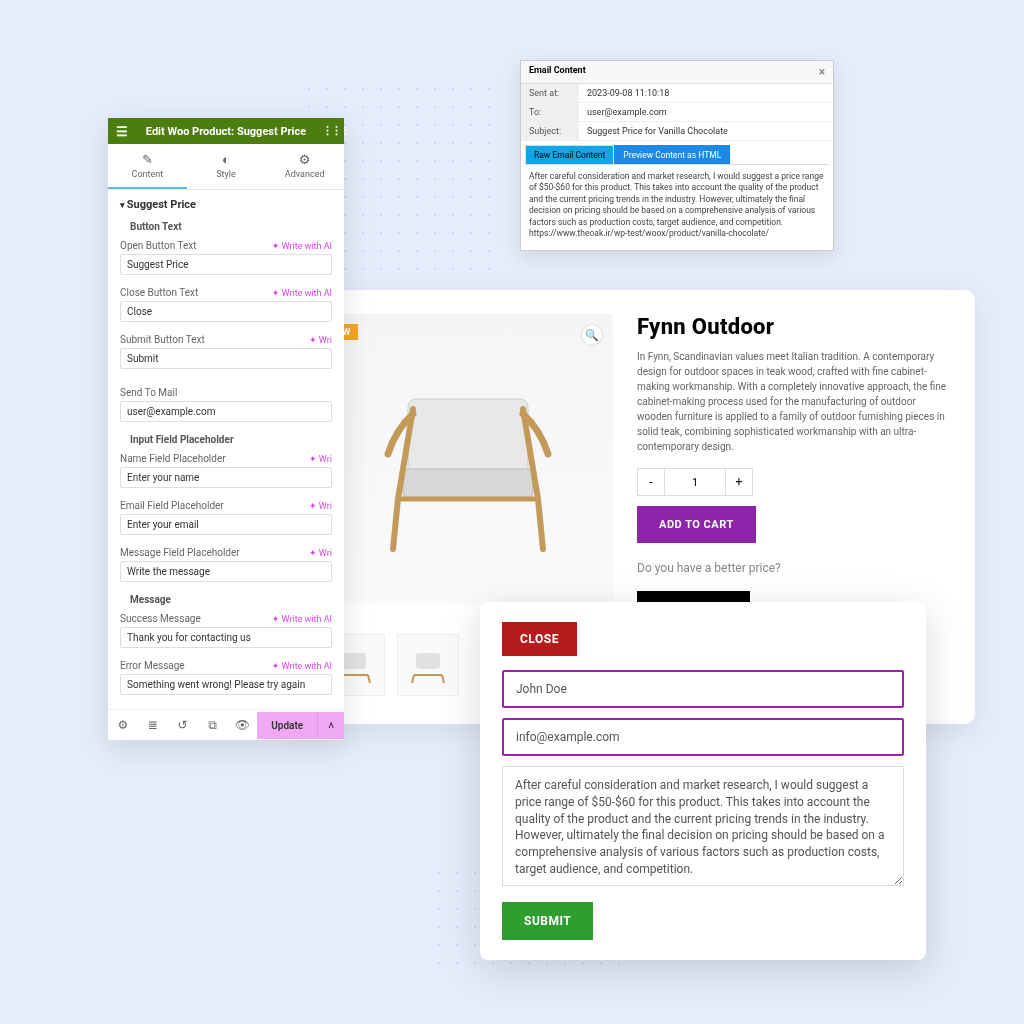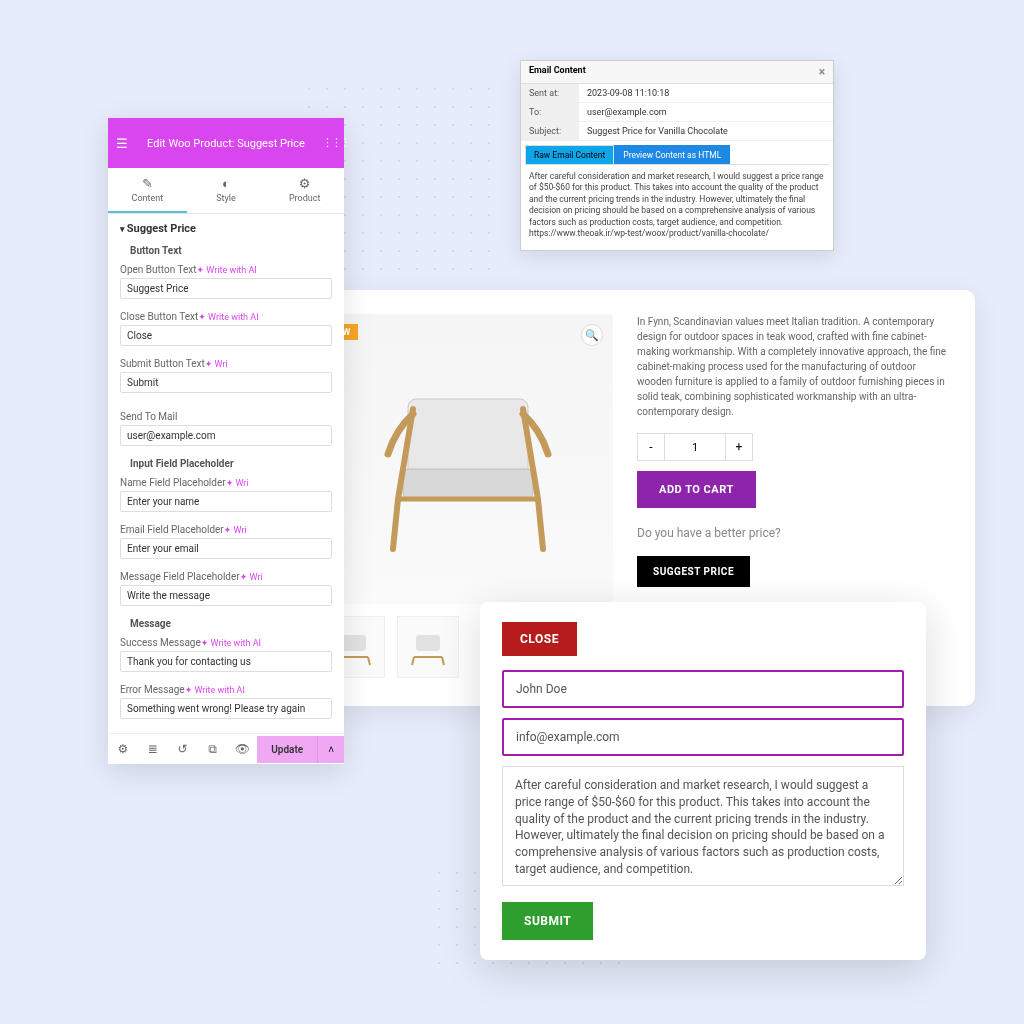--- a/index.html
+++ b/index.html
@@ -2,34 +2,34 @@
 <html><head>
 <meta charset="utf-8">
 <style>
 *{box-sizing:border-box;margin:0;padding:0;font-family:-apple-system,BlinkMacSystemFont,"Segoe UI",Roboto,Arial,sans-serif}
 body{background:#e6ecfb;width:1024px;height:1024px;position:relative;overflow:hidden}
 .dots{position:absolute;top:80px;left:300px;width:200px;height:200px;background-image:radial-gradient(#b8c4e0 1.5px,transparent 1.5px);background-size:18px 18px;opacity:.5}
 .dots2{position:absolute;bottom:60px;left:430px;width:200px;height:100px;background-image:radial-gradient(#b8c4e0 1.5px,transparent 1.5px);background-size:18px 18px;opacity:.5}
 
 
 .panel{position:absolute;left:108px;top:118px;width:236px;background:#fff;box-shadow:0 8px 30px rgba(0,0,0,.12);border-radius:3px;z-index:10}
-.panel-header{background:#d946ef;color:#fff;display:flex;align-items:center;justify-content:space-between;padding:18px 8px;font-size:11px;font-weight:400}
+.panel-header{background:#4d7c0f;color:#fff;display:flex;align-items:center;justify-content:space-between;padding:6px 8px;font-size:11px;font-weight:700}
 .panel-header .title{flex:1;text-align:center}
 .hamburger,.grid-icon{width:14px;height:14px;display:inline-block}
 .hamburger::before{content:"☰";font-size:13px}
 .grid-icon::before{content:"⋮⋮⋮";letter-spacing:-2px;font-size:11px}
 .panel-tabs{display:flex;border-bottom:1px solid #e6e6e6}
 .panel-tab{flex:1;text-align:center;padding:8px 0;font-size:9px;color:#666;cursor:pointer}
 .panel-tab.active{border-bottom:2px solid #5bc0de}
 .panel-tab-icon{display:block;font-size:13px;margin-bottom:2px}
 .panel-section{padding:8px 12px 4px;font-size:11px;font-weight:700;color:#333}
 .panel-section::before{content:"▾ ";font-size:9px}
 .panel-group-label{padding:6px 22px 2px;font-size:10px;font-weight:700;color:#555}
 .panel-field{padding:2px 12px 6px}
-.panel-field-row{display:flex;justify-content:flex-start;align-items:center;padding:4px 0 2px}
+.panel-field-row{display:flex;justify-content:space-between;align-items:center;padding:4px 0 2px}
 .panel-field-label{font-size:10px;color:#666}
 .ai-link{font-size:9px;color:#d946ef;cursor:pointer}
 .ai-link::before{content:"✦ "}
 .panel-input{width:100%;border:1px solid #ddd;padding:4px 6px;font-size:10px;color:#333;border-radius:2px}
 .panel-footer{display:flex;align-items:center;background:#fff;border-top:1px solid #eee;margin-top:8px}
 .panel-footer-icon{flex:1;text-align:center;padding:8px 0;font-size:12px;color:#666;cursor:pointer}
 .update-btn{background:#f0a8f5;color:#333;font-size:10px;font-weight:600;padding:8px 14px;cursor:pointer;flex:0 0 auto}
 .caret-btn{background:#f0a8f5;padding:8px 10px;font-size:10px;cursor:pointer;border-left:1px solid rgba(0,0,0,.08)}
 
 
@@ -81,21 +81,21 @@
 
 <div class="panel">
   <div class="panel-header">
     <span class="hamburger"></span>
     <span class="title">Edit Woo Product: Suggest Price</span>
     <span class="grid-icon"></span>
   </div>
   <div class="panel-tabs">
     <div class="panel-tab active"><span class="panel-tab-icon">✎</span><span>Content</span></div>
     <div class="panel-tab"><span class="panel-tab-icon">◐</span><span>Style</span></div>
-    <div class="panel-tab"><span class="panel-tab-icon">⚙</span><span>Product</span></div>
+    <div class="panel-tab"><span class="panel-tab-icon">⚙</span><span>Advanced</span></div>
   </div>
   <div class="panel-section">Suggest Price</div>
 
   <div class="panel-group-label">Button Text</div>
   <div class="panel-field">
     <div class="panel-field-row">
         <span class="panel-field-label">Open Button Text</span>
         <span class="ai-link">Write with AI</span>
       </div>
     <input class="panel-input" value="Suggest Price" style="">
@@ -204,20 +204,21 @@
       <svg class="chair" width="220" height="200" viewBox="0 0 220 200">
         <rect x="50" y="40" width="120" height="80" rx="8" fill="#e8e8e8" stroke="#ccc"></rect>
         <rect x="45" y="110" width="130" height="30" rx="6" fill="#d8d8d8" stroke="#bbb"></rect>
         <path d="M40 140 L35 190 M180 140 L185 190 M55 50 L40 140 M165 50 L180 140" stroke="#c49a5a" stroke-width="6" stroke-linecap="round" fill="none"></path>
         <path d="M40 140 L180 140" stroke="#c49a5a" stroke-width="5"></path>
         <path d="M30 95 Q38 70 55 55" stroke="#c49a5a" stroke-width="7" fill="none" stroke-linecap="round"></path>
         <path d="M190 95 Q182 70 165 55" stroke="#c49a5a" stroke-width="7" fill="none" stroke-linecap="round"></path>
       </svg>
     </div>
     <div class="product-info">
+      <h2 class="product-title">Fynn Outdoor</h2>
       <p class="product-desc">In Fynn, Scandinavian values meet Italian tradition. A contemporary design for outdoor spaces in teak wood, crafted with fine cabinet-making workmanship. With a completely innovative approach, the fine cabinet-making process used for the manufacturing of outdoor wooden furniture is applied to a family of outdoor furnishing pieces in solid teak, combining sophisticated workmanship with an ultra-contemporary design.</p>
       <div class="qty-row">
         <button class="qty-btn">-</button>
         <div class="qty-val">1</div>
         <button class="qty-btn">+</button>
       </div>
       <button class="add-cart">ADD TO CART</button>
       <div class="better-price">Do you have a better price?</div>
       <button class="suggest-btn">SUGGEST PRICE</button>
     </div>

